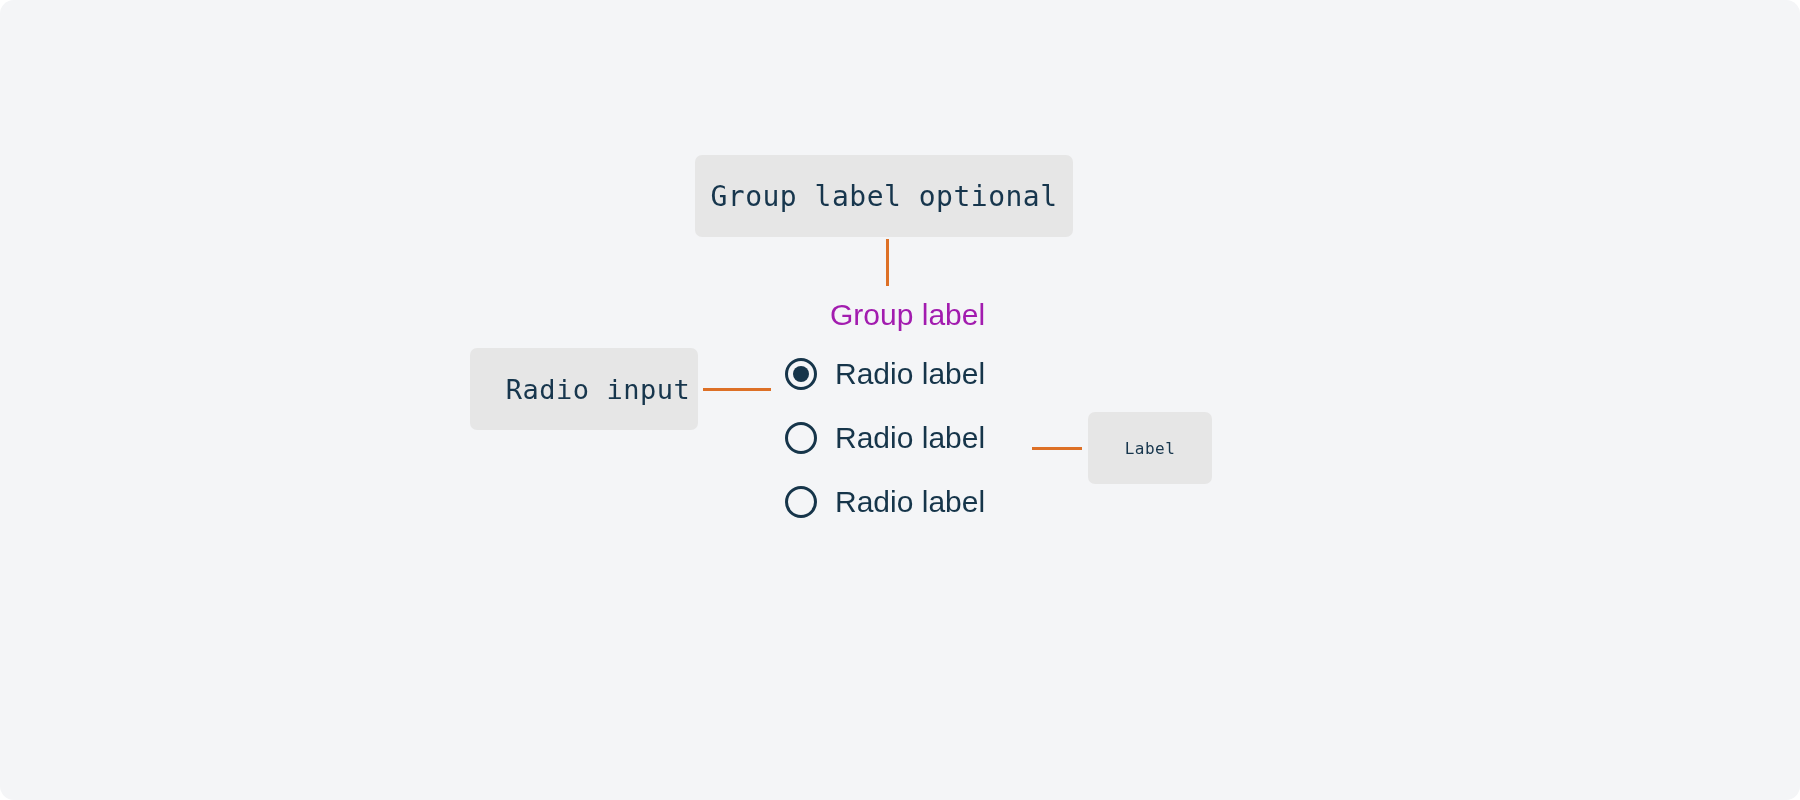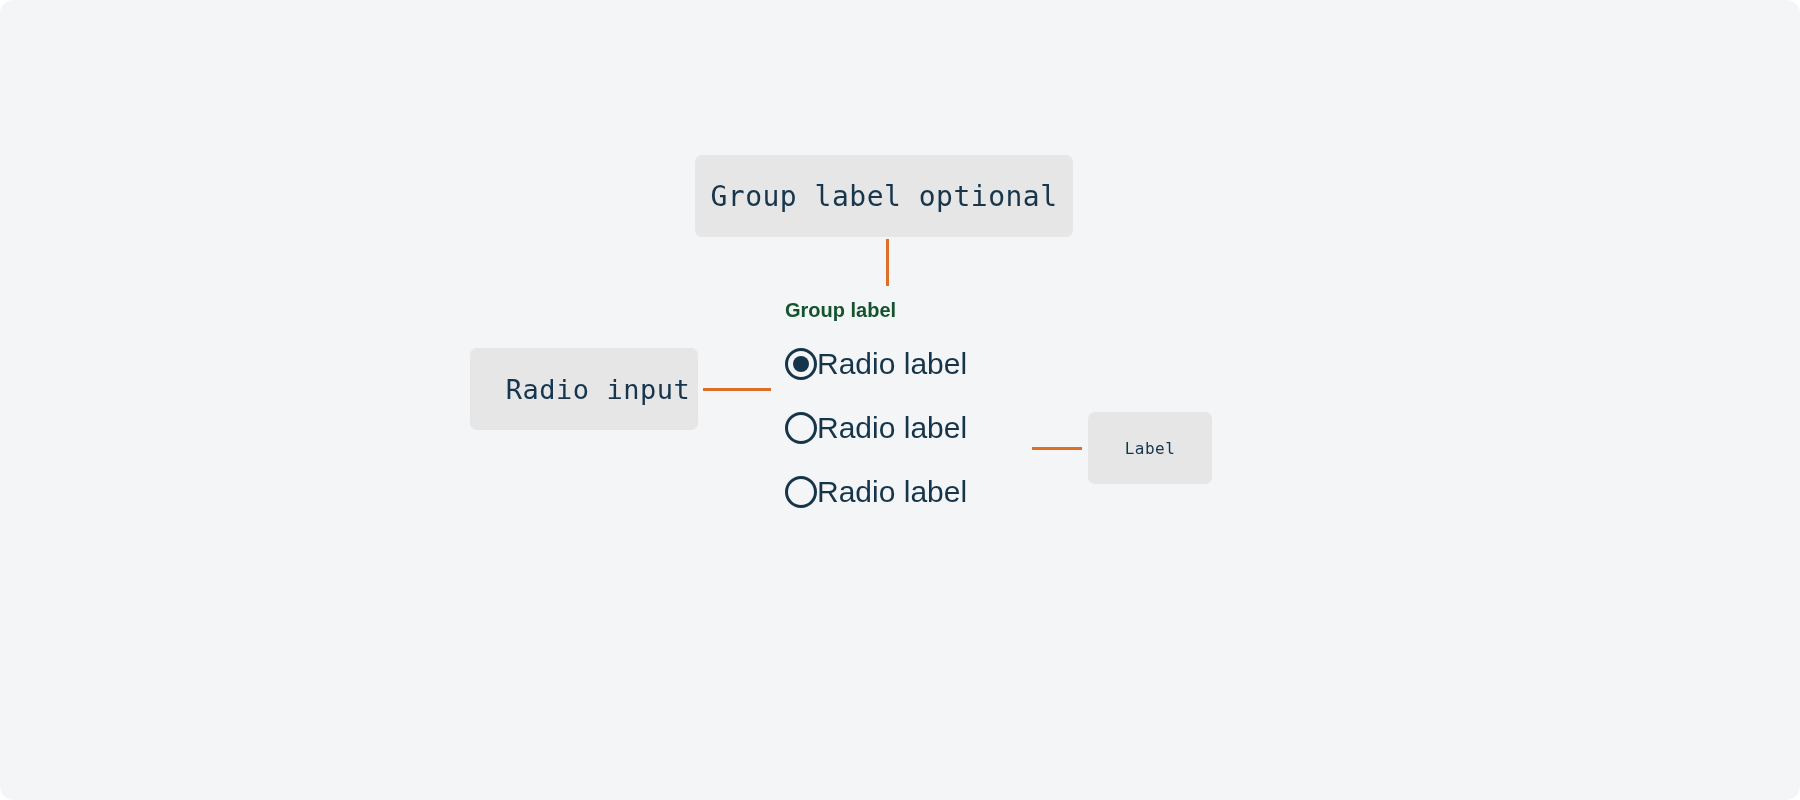--- a/index.html
+++ b/index.html
@@ -16,20 +16,21 @@
 
   
   #canvas {
     position: relative;
     width: 1800px;
     height: 800px;
     background: #f4f5f7;
     border-radius: 14px;
     overflow: hidden;
     box-sizing: border-box;
+    text-align: right;
   }
 
   
   .callout {
     position: absolute;
     background: #e6e6e6;
     border-radius: 7px;
     display: flex;
     align-items: center;
     justify-content: center;
@@ -90,25 +91,25 @@
   }
 
   
   #radio-group {
     position: absolute;
     left: 785px;
     top: 300px;
   }
 
   #group-label-heading {
-    font-size: 20px;
-    color: #14532d;
+    font-size: 30px;
+    color: #a21caf;
     line-height: 1;
     margin: 0 0 26px 0;
-    font-weight: 700;
+    font-weight: 400;
     white-space: nowrap;
   }
 
   .radio-option {
     display: flex;
     align-items: center;
     height: 36px;
     margin-bottom: 28px;
   }
   .radio-option:last-child { margin-bottom: 0; }
@@ -129,20 +130,21 @@
     top: 50%;
     width: 16px;
     height: 16px;
     margin-left: -8px;
     margin-top: -8px;
     border-radius: 50%;
     background: #16354a;
   }
 
   .radio-text {
+    margin-left: 18px;
     font-size: 30px;
     color: #16354a;
     line-height: 1;
     white-space: nowrap;
   }
 </style>
 </head>
 <body>
 
 <div id="canvas">

